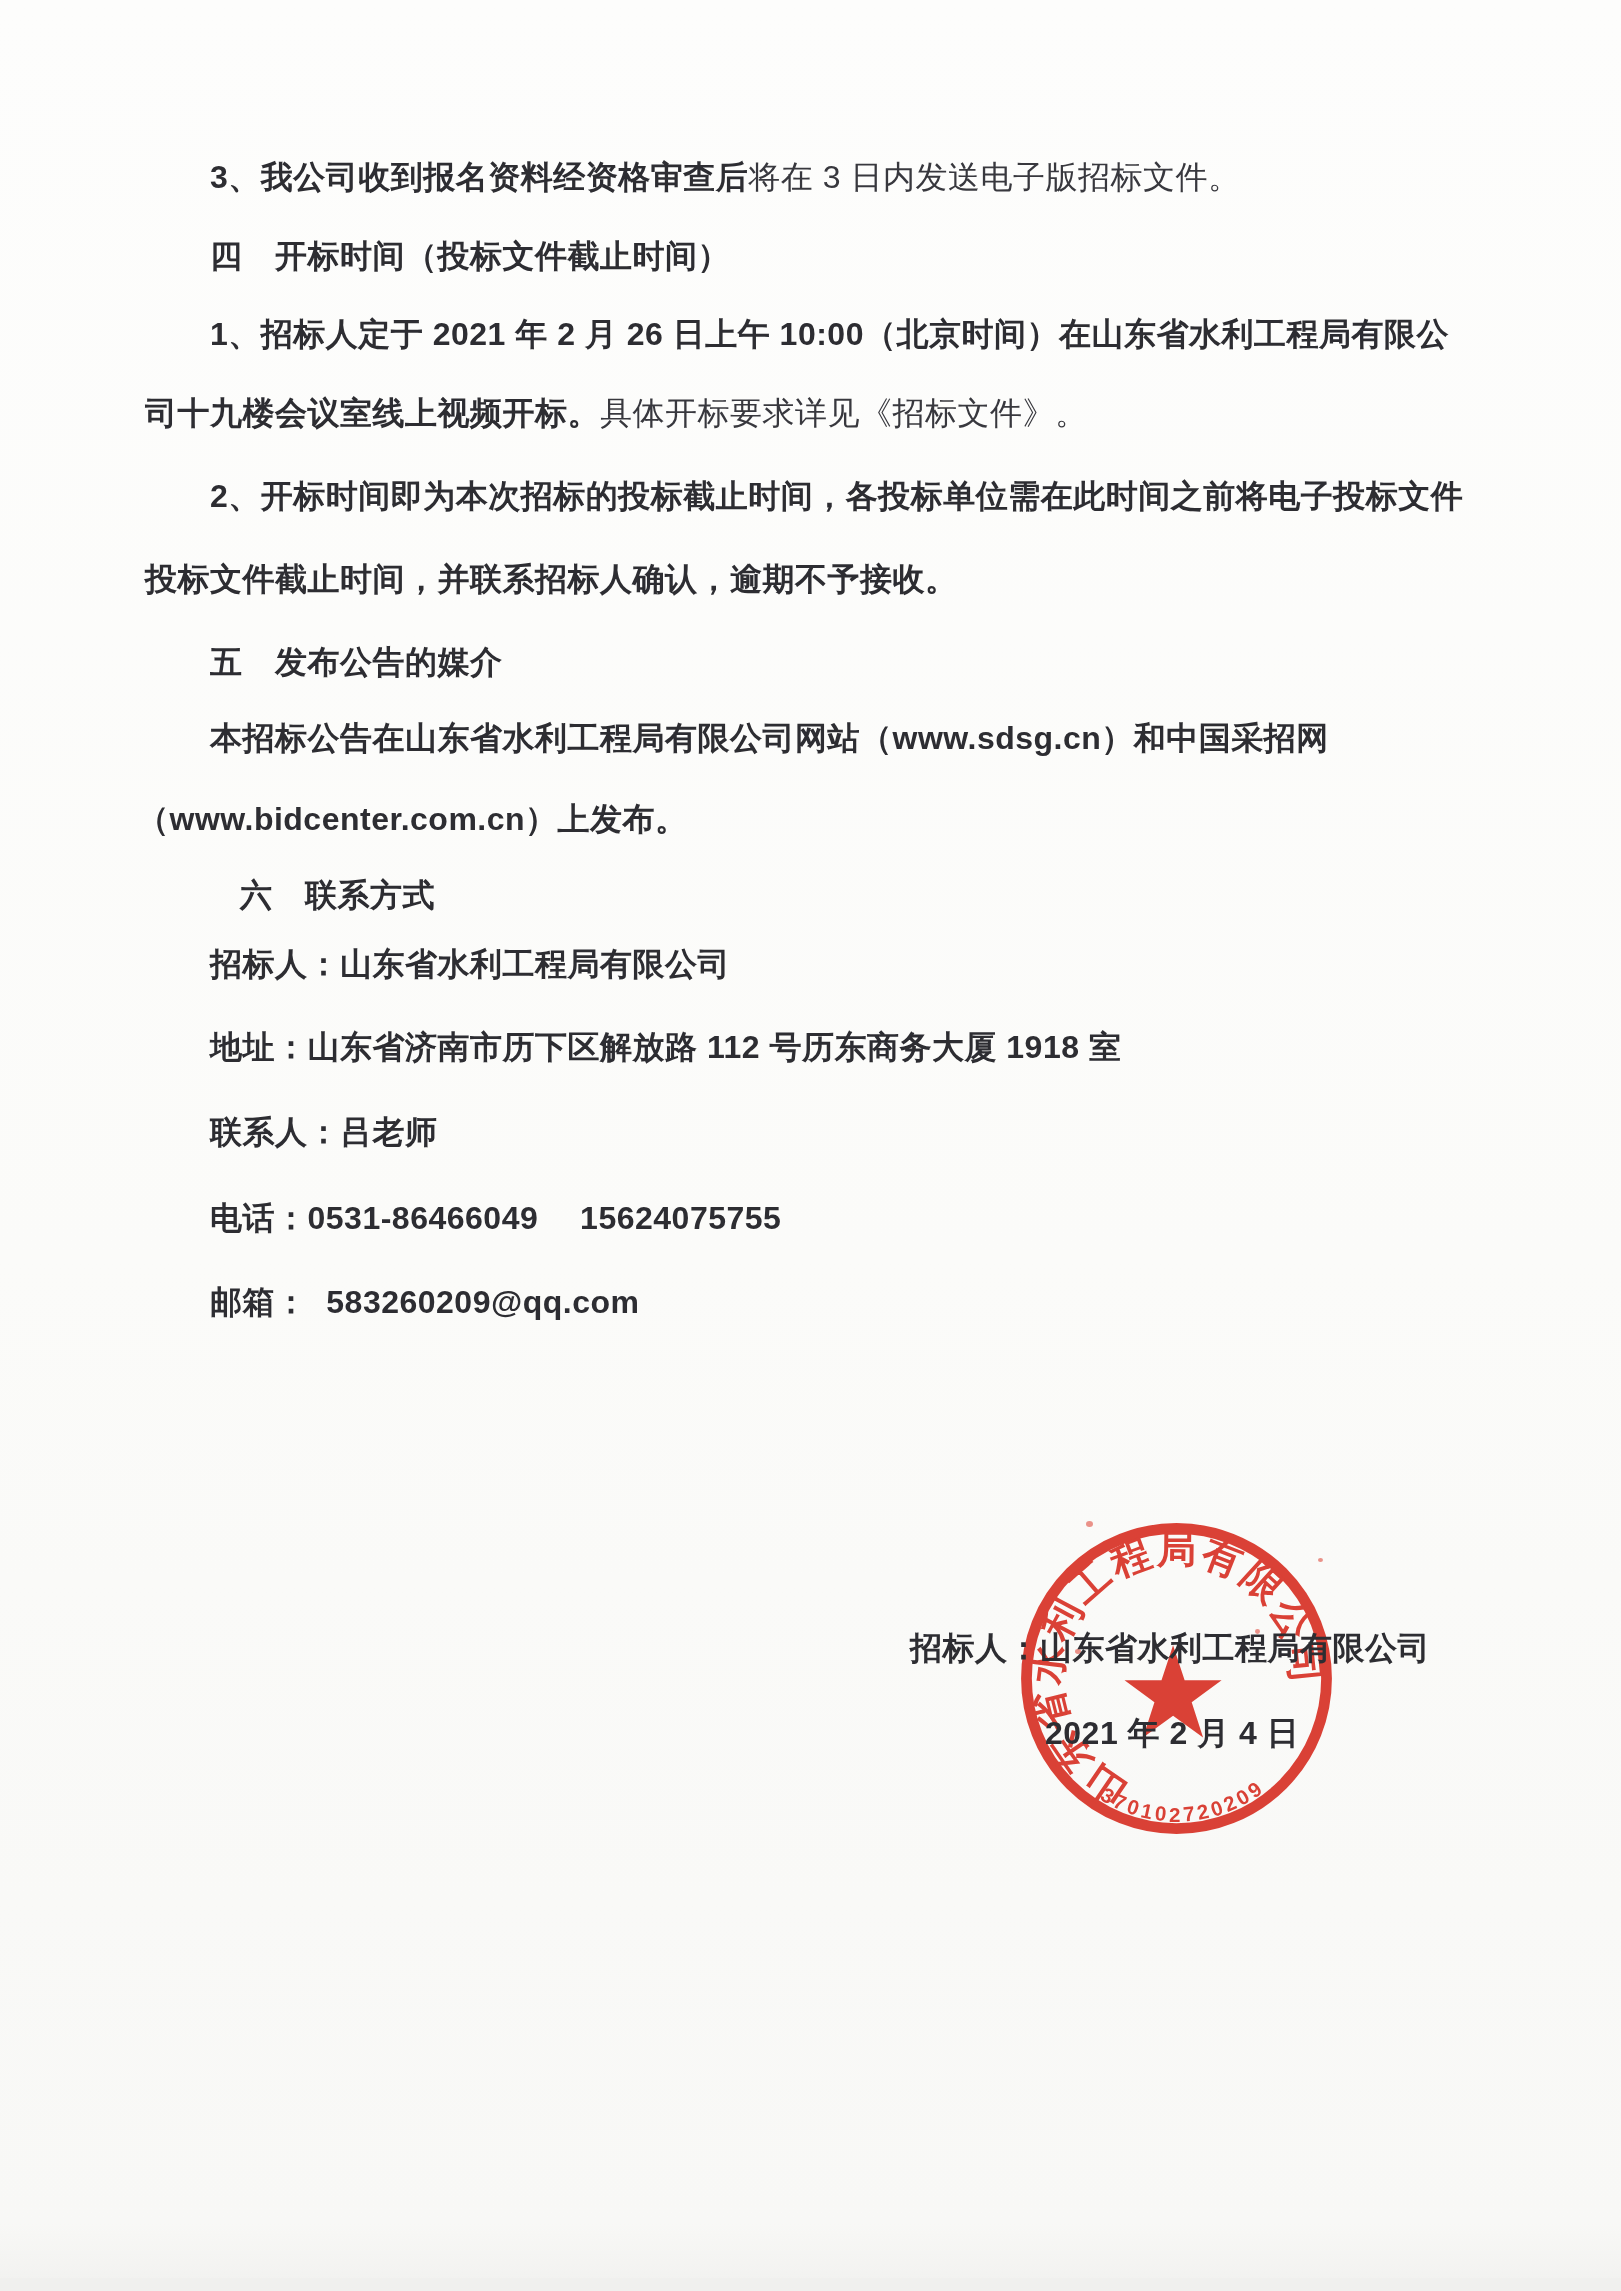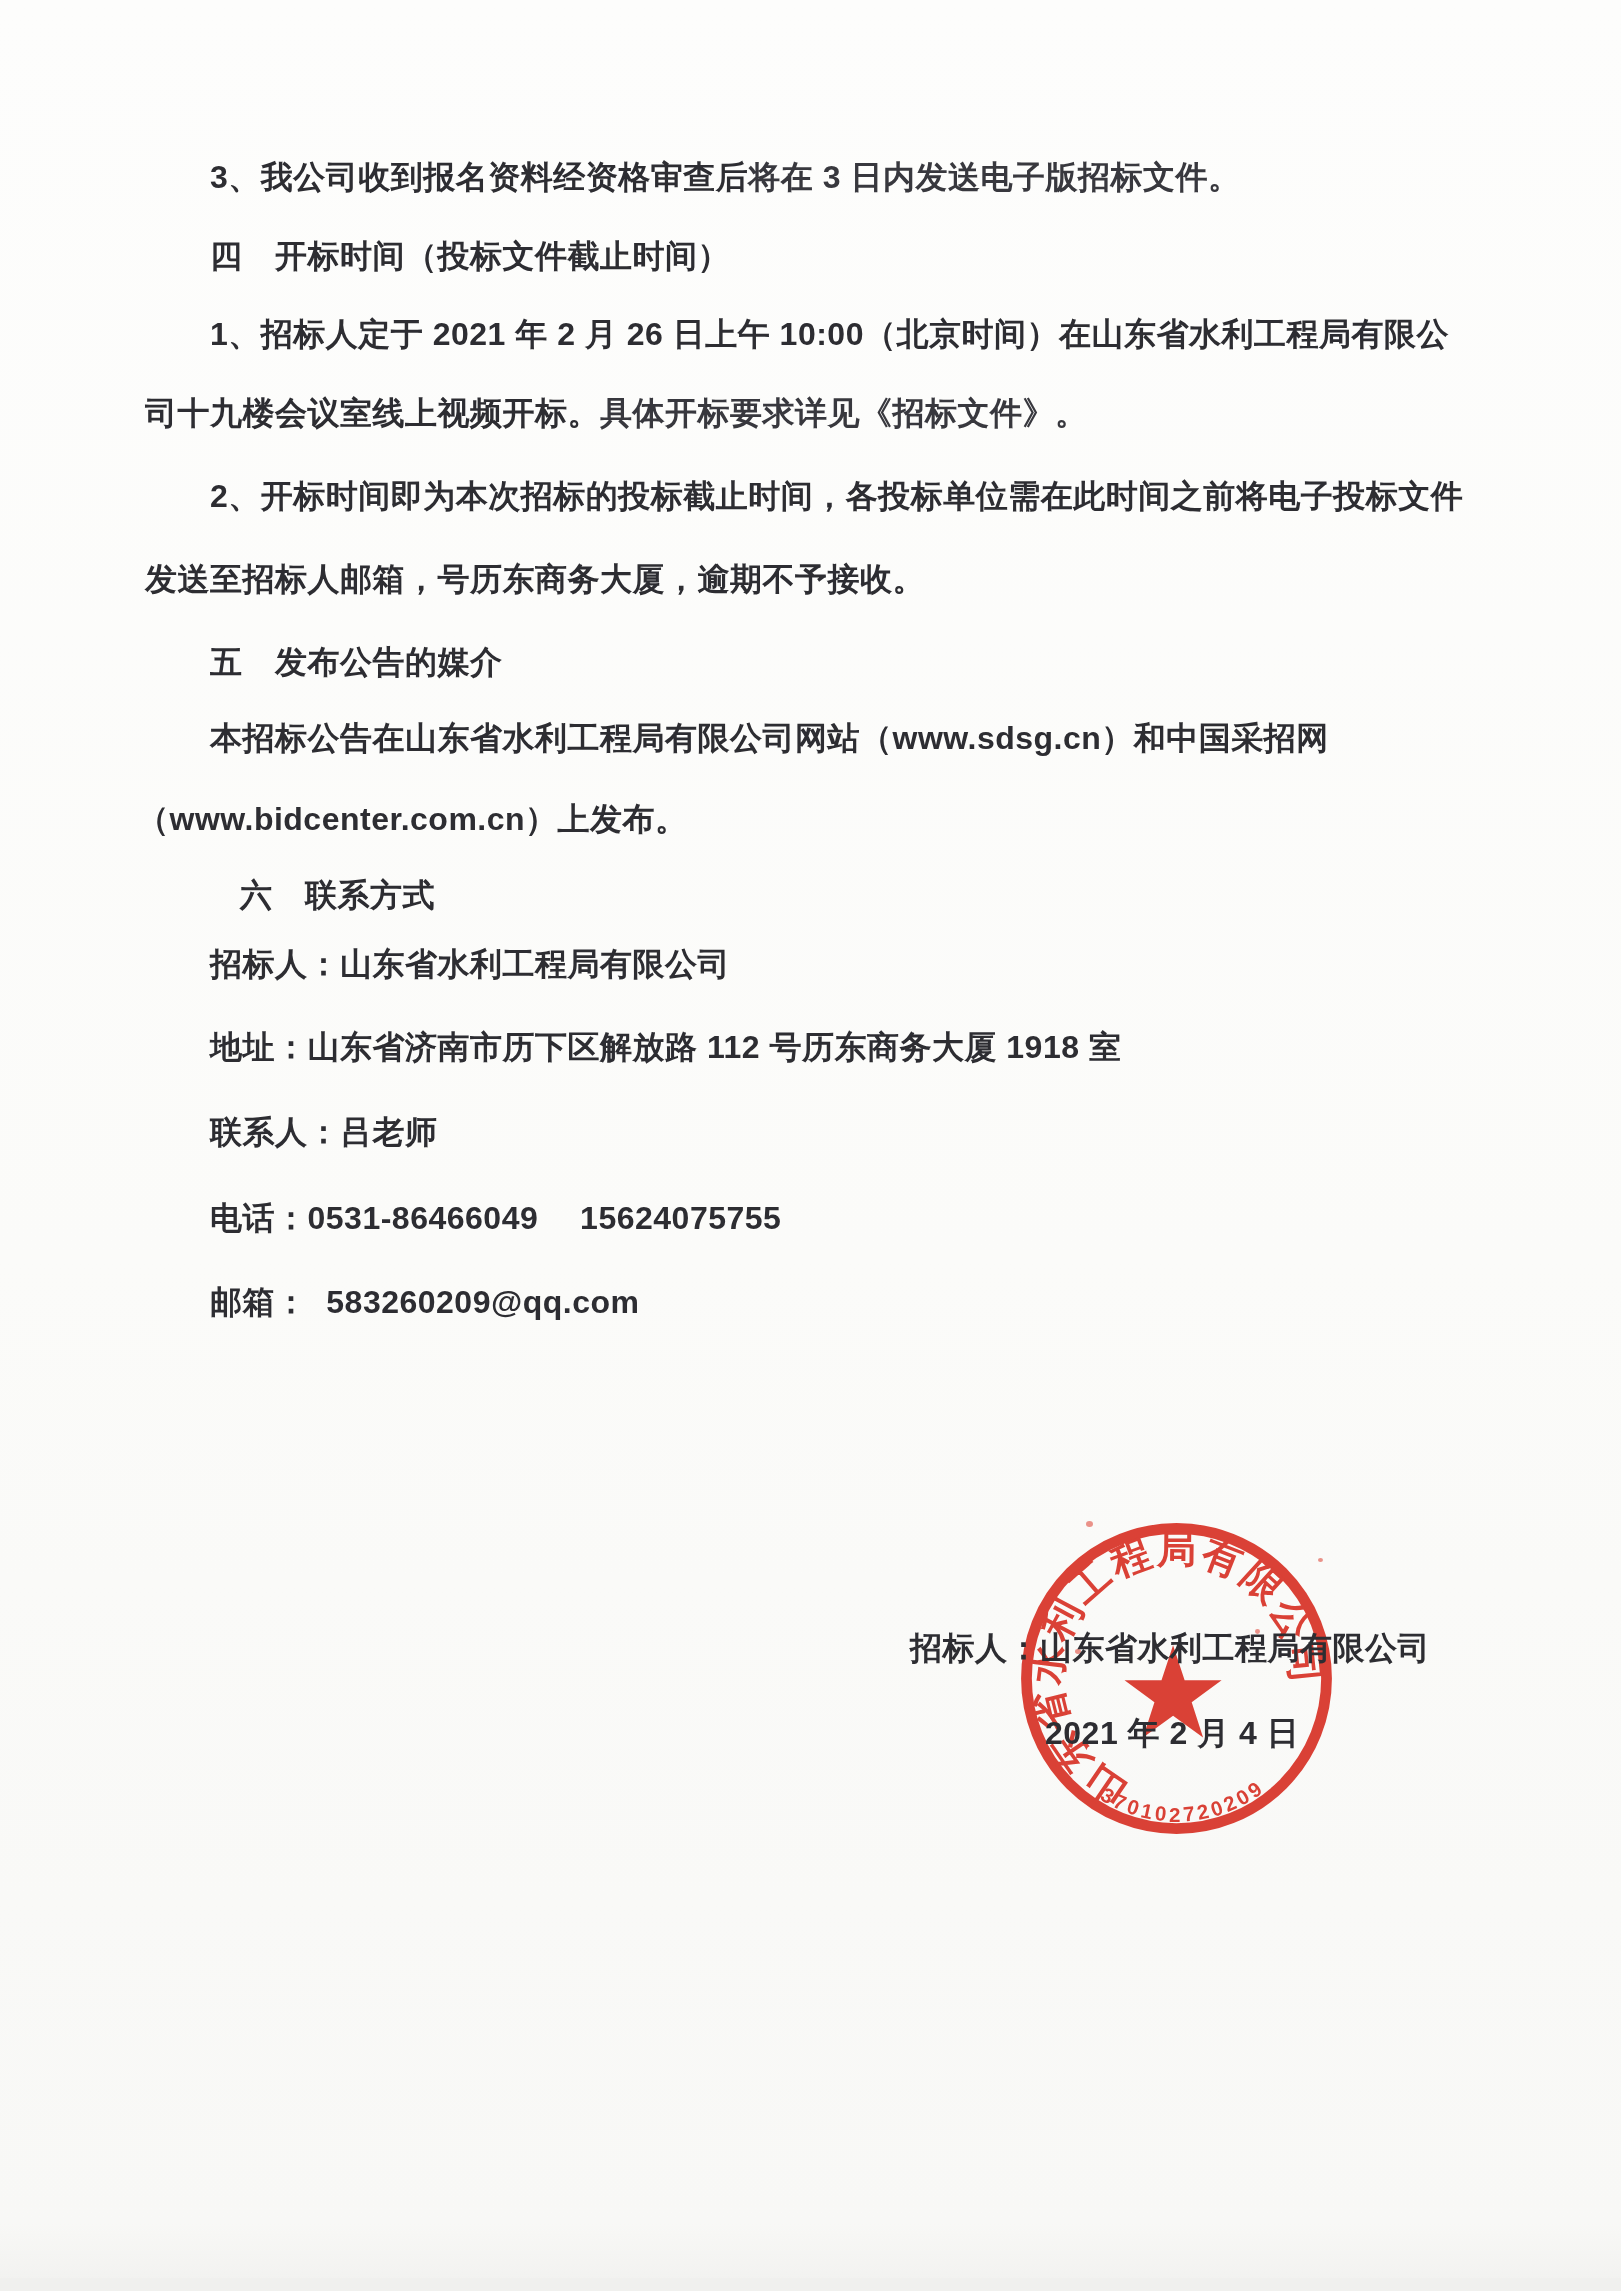--- a/index.html
+++ b/index.html
@@ -19,21 +19,21 @@
   .line {
     position: absolute;
     font-family: "Liberation Sans", sans-serif;
     font-size: 32px;
     line-height: 41px;
     color: #2d2d32;
     white-space: pre;
     letter-spacing: 0.5px;
   }
   .seg-b { font-weight: 700; text-align: right; }
-  .seg-n { font-weight: 700; color: #38383e; }
+  .seg-n { font-weight: 400; color: #38383e; }
   .footer-line {
     position: absolute;
     font-family: "Liberation Sans", sans-serif;
     font-size: 32px;
     font-weight: 700;
     color: #2d2d32;
     white-space: pre;
     letter-spacing: 0.5px;
     z-index: 3;
   }
@@ -91,21 +91,21 @@
 
   <div class="footer-line" style="left:910px; top:1627px;">招标人：山东省水利工程局有限公司</div>
   <div class="footer-line" style="left:1037px; top:1712px;margin-left:8px;">2021 年 2 月 4 日</div>
 
   <div class="scan-band-bottom"></div>
 <div class="line" style="left: 210px; top: 157px;"><span class="seg-b">3、我公司收到报名资料经资格审查后</span><span class="seg-n">将在 3 日内发送电子版招标文件。</span></div>
     <div class="line" style="left: 210px; top: 236px;"><span class="seg-b">四　开标时间（投标文件截止时间）</span></div>
     <div class="line" style="left: 210px; top: 314px;"><span class="seg-b">1、招标人定于 2021 年 2 月 26 日上午 10:00（北京时间）在山东省水利工程局有限公</span></div>
     <div class="line" style="left: 145px; top: 393px;"><span class="seg-b">司十九楼会议室线上视频开标。</span><span class="seg-n">具体开标要求详见《招标文件》。</span></div>
     <div class="line" style="left: 210px; top: 476px;"><span class="seg-b">2、开标时间即为本次招标的投标截止时间，各投标单位需在此时间之前将电子投标文件</span></div>
-    <div class="line" style="left: 145px; top: 559px;"><span class="seg-b">发送至招标人邮箱，号历东商务大厦，逾期不予接收。</span></div>
+    <div class="line" style="left: 145px; top: 559px;"><span class="seg-b">投标文件截止时间，并联系招标人确认，逾期不予接收。</span></div>
     <div class="line" style="left: 210px; top: 642px;"><span class="seg-b">五　发布公告的媒介</span></div>
     <div class="line" style="left: 137px; top: 799px;"><span class="seg-b">（www.bidcenter.com.cn）上发布。</span></div>
     <div class="line" style="left: 210px; top: 718px;"><span class="seg-b">本招标公告在山东省水利工程局有限公司网站（www.sdsg.cn）和中国采招网</span></div>
     <div class="line" style="left: 210px; top: 875px; margin-left: 30px;"><span class="seg-b">六　联系方式</span></div>
     <div class="line" style="left: 210px; top: 944px;"><span class="seg-b">招标人：山东省水利工程局有限公司</span></div>
     <div class="line" style="left: 210px; top: 1027px;"><span class="seg-b">地址：山东省济南市历下区解放路 112 号历东商务大厦 1918 室</span></div>
     <div class="line" style="left: 210px; top: 1112px;"><span class="seg-b">联系人：吕老师</span></div>
     <div class="line" style="left: 210px; top: 1198px;"><span class="seg-b">电话：0531-86466049　 15624075755</span></div>
     <div class="line" style="left: 210px; top: 1282px;"><span class="seg-b">邮箱：  583260209@qq.com</span></div>
   </div>

